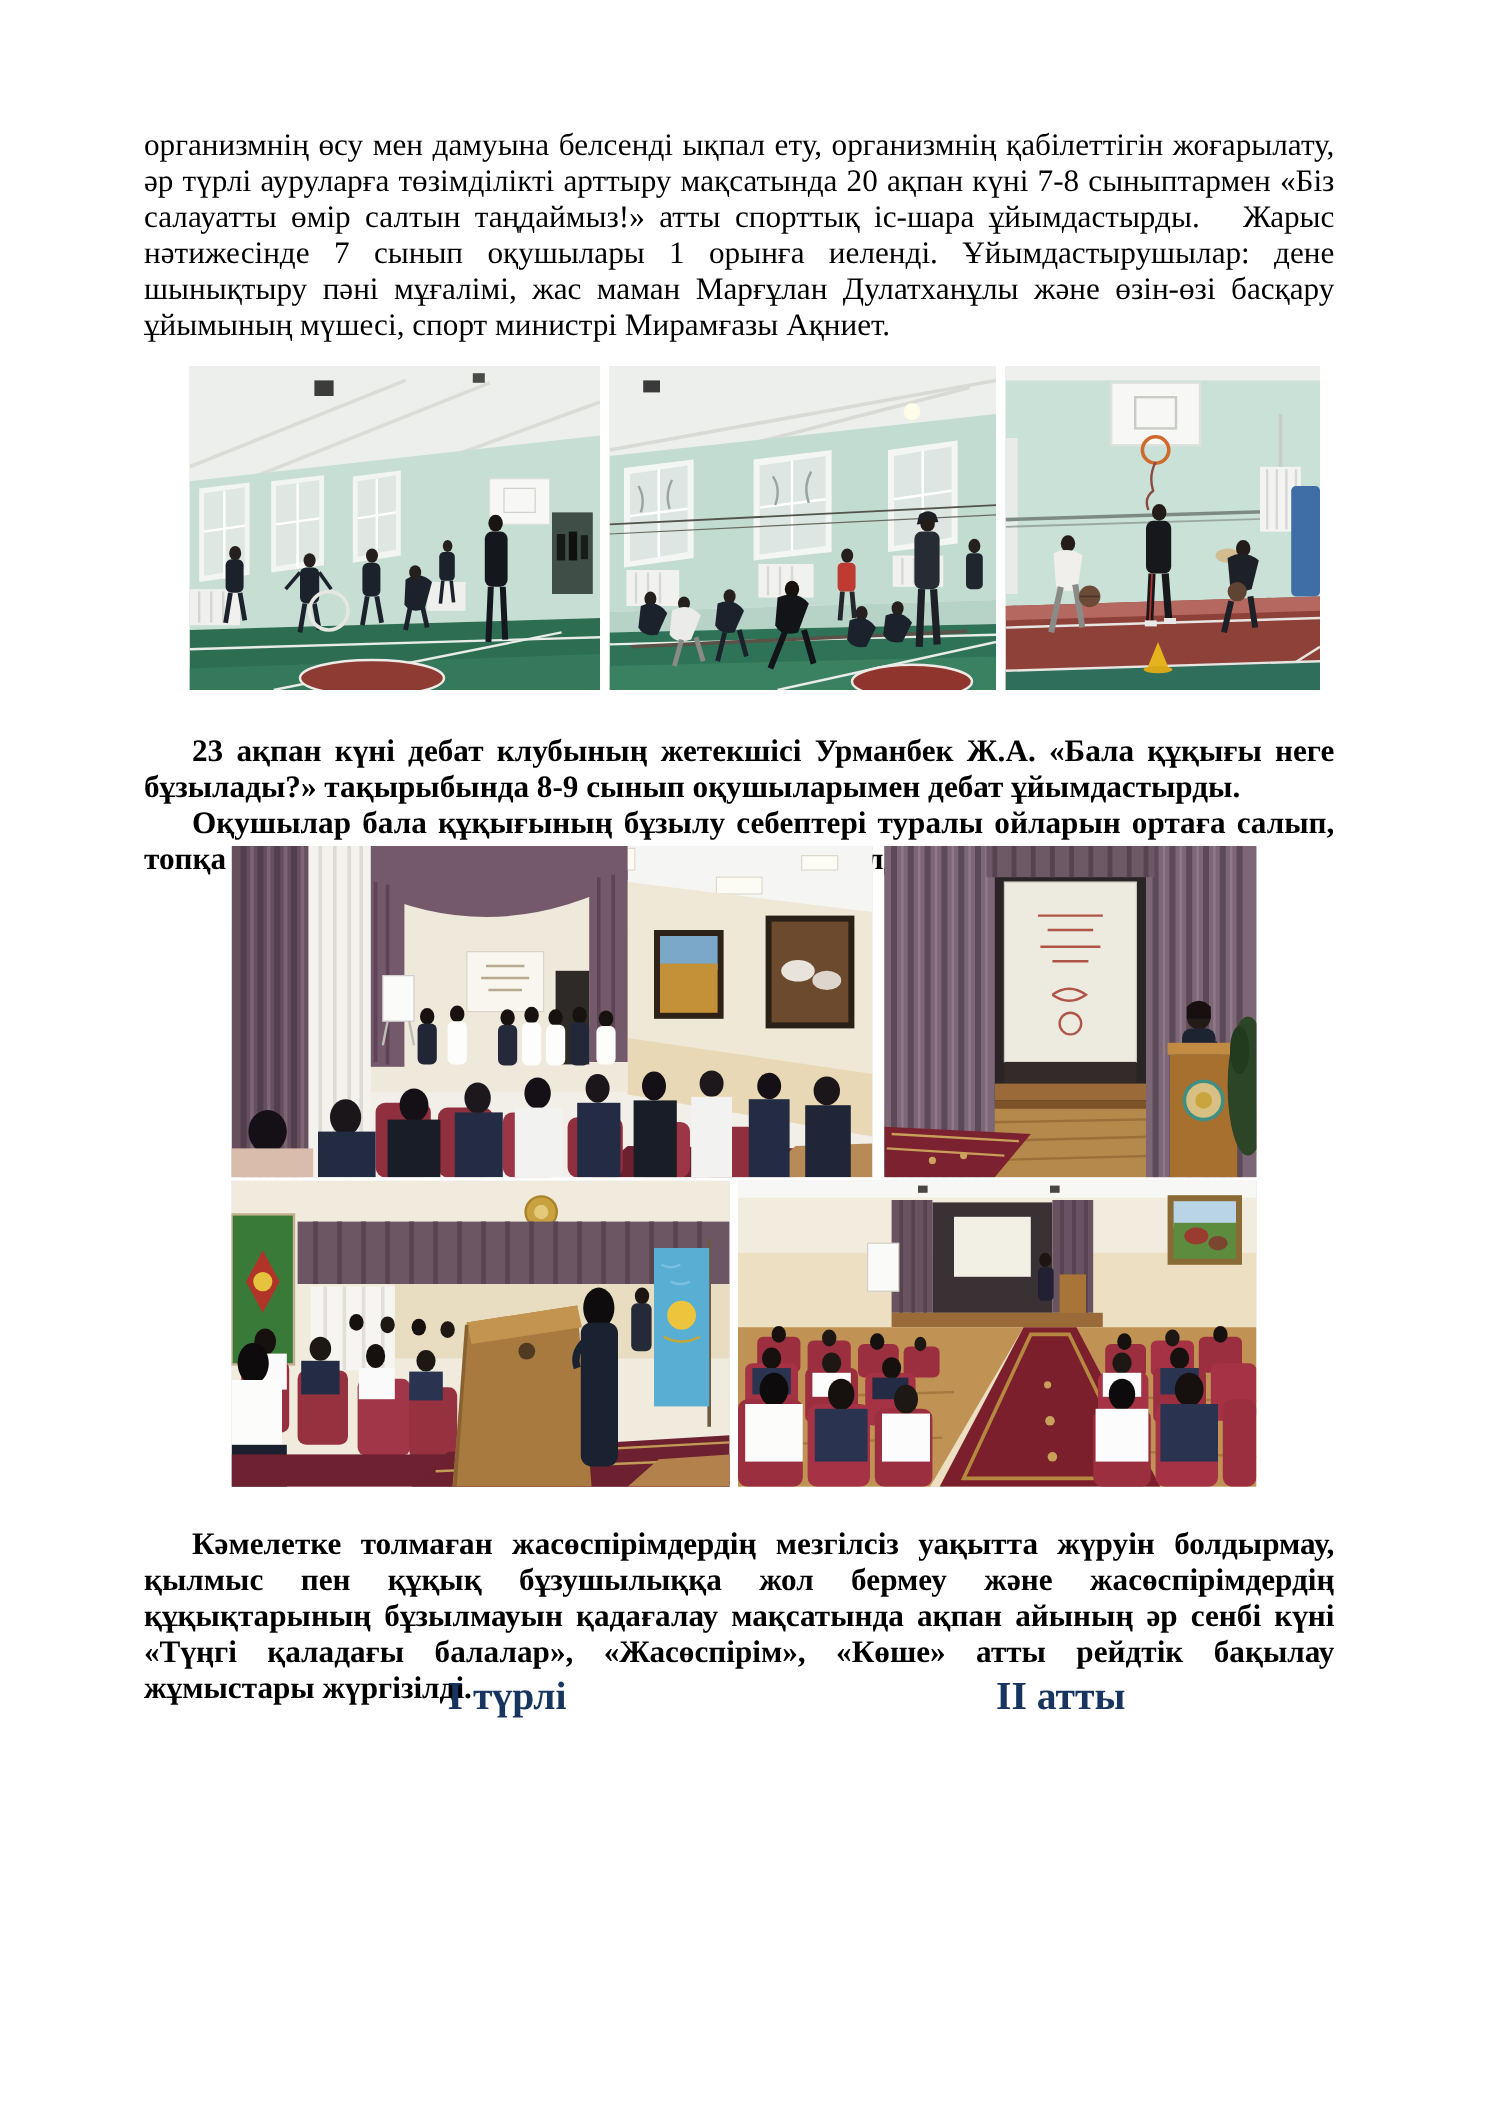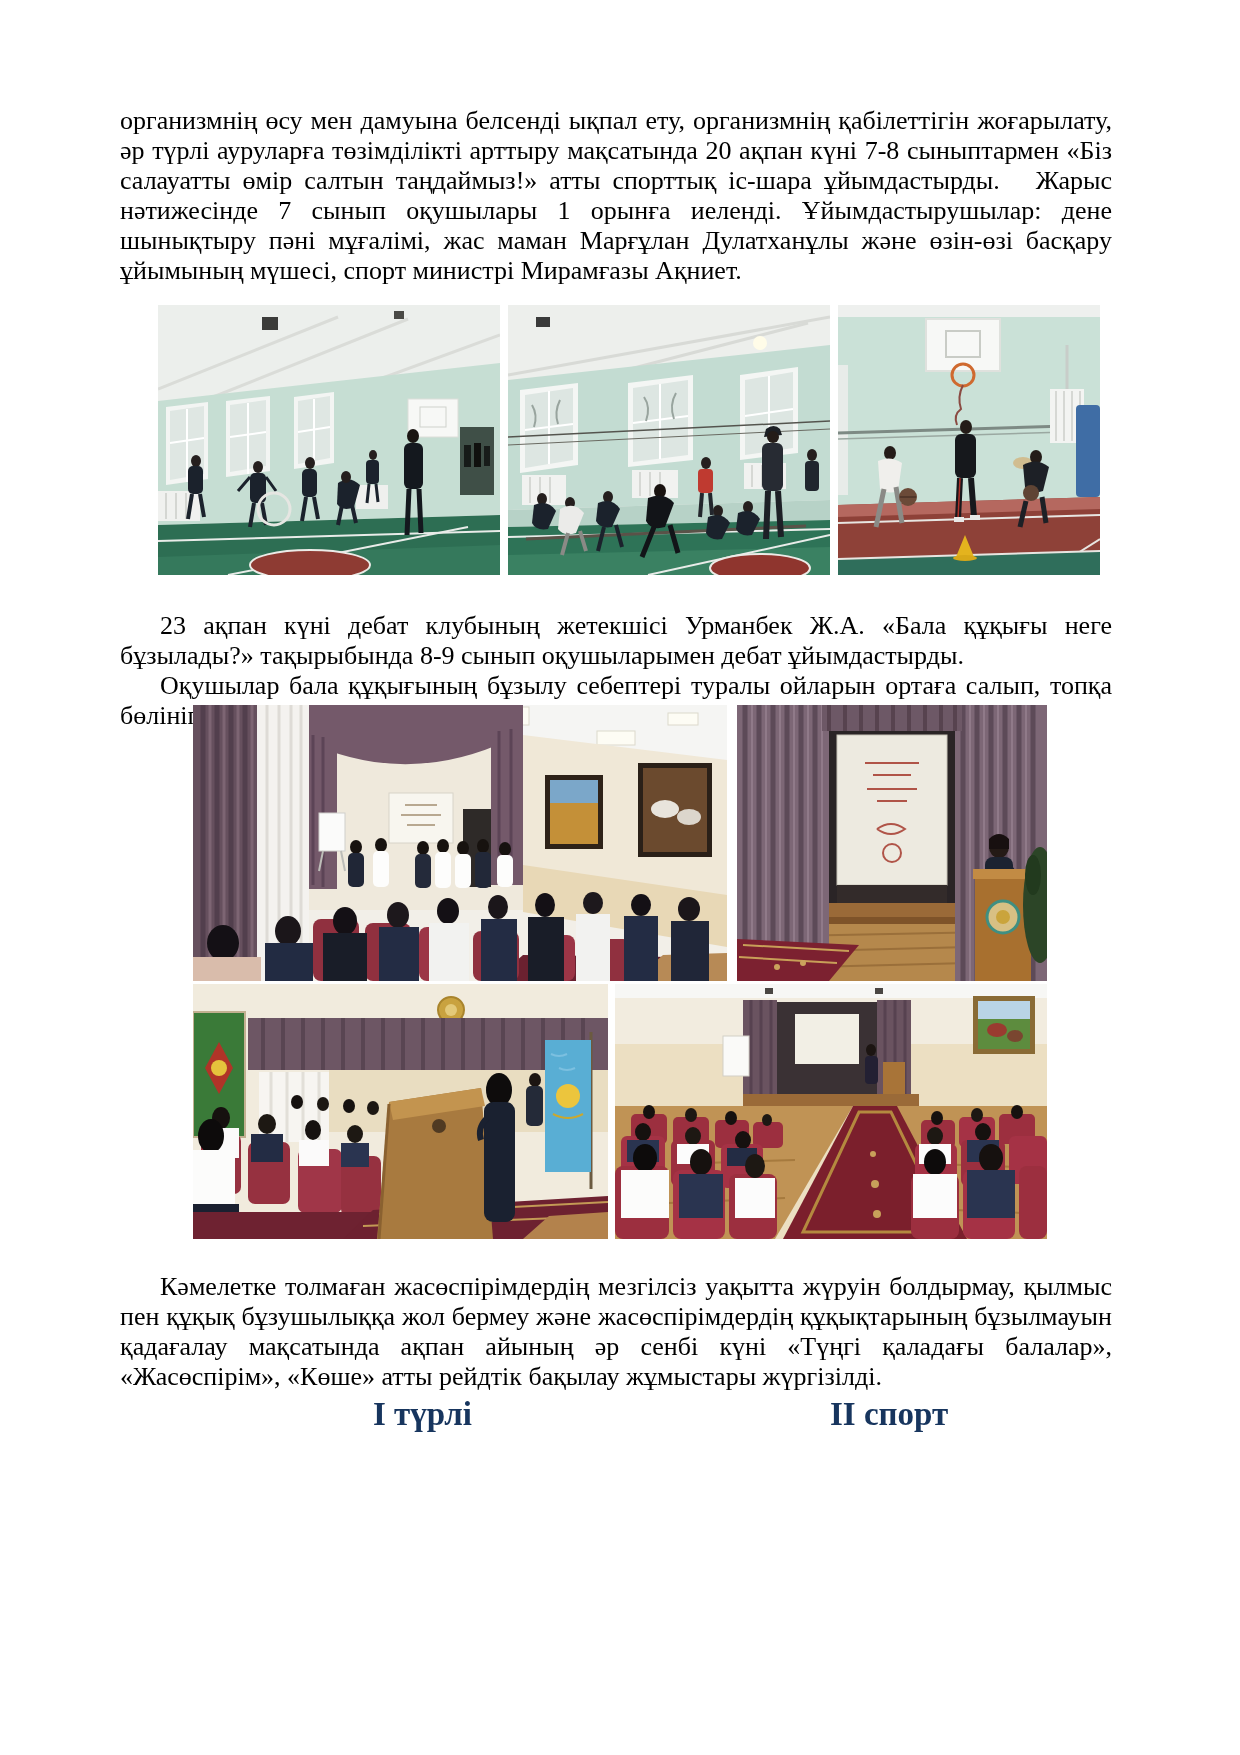--- a/index.html
+++ b/index.html
@@ -1,20 +1,20 @@
 <!DOCTYPE html>
 <html lang="kk" style="--accent-color: #17355e;"><head>
 <meta charset="utf-8">
 <style>
   html,body{margin:0;padding:0;background:#ffffff;}
   .page{position:relative;width:1156px;height:1755px;background:#fff;overflow:hidden;
         font-family:"Liberation Serif","DejaVu Serif",serif;color:#000;}
   .para{position:absolute;left:120px;width:992px;font-size:26px;line-height:30px;
         text-align:justify;white-space:pre-wrap;}
-  .indent{text-indent:40px;}
+  .indent{text-indent:40px;font-weight:bold;}
   #p1{top:80px;}
   #p2{top:585px;}
   #p3{top:645px;}
   #p4{top:1246px;}
   .photo-row{position:absolute;display:flex;}
   #gym-row{left:158px;top:305px;gap:8px;}
   #aud-row1{left:193px;top:705px;gap:10px;}
   #aud-row2{left:193px;top:984px;gap:7px;}
   .photo{display:block;background:#ddd;}
   .weeks{position:absolute;left:120px;top:1398px;width:992px;height:44px;}
@@ -461,16 +461,16 @@
         <ellipse cx="376" cy="174" rx="12" ry="14" fill="#16110f"></ellipse>
           <rect x="352" y="186" width="48" height="48" fill="#2a3450"></rect>
       </g>
     </svg>
   </div>
 
   <p id="p4" class="para indent">Кәмелетке толмаған жасөспірімдердің мезгілсіз уақытта жүруін болдырмау, қылмыс пен құқық бұзушылыққа жол бермеу және жасөспірімдердің құқықтарының бұзылмауын қадағалау мақсатында ақпан айының әр сенбі күні «Түңгі қаладағы балалар», «Жасөспірім», «Көше» атты рейдтік бақылау жұмыстары жүргізілді.</p>
 
   <div class="weeks">
     <span id="week1" class="week">I түрлі</span>
-    <span id="week2" class="week">II спорт</span>
+    <span id="week2" class="week">II атты</span>
   </div>
 
 </div>
 
 </body></html>

